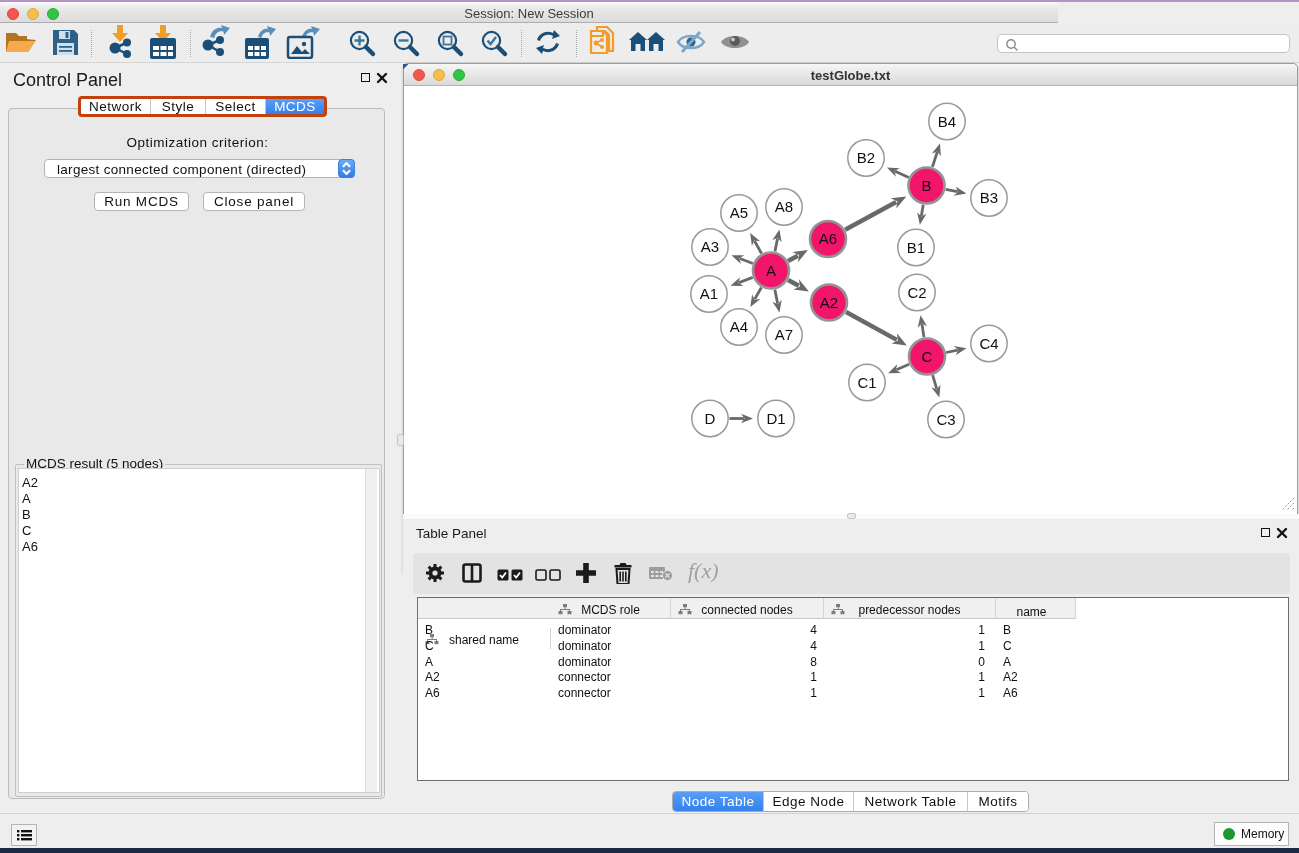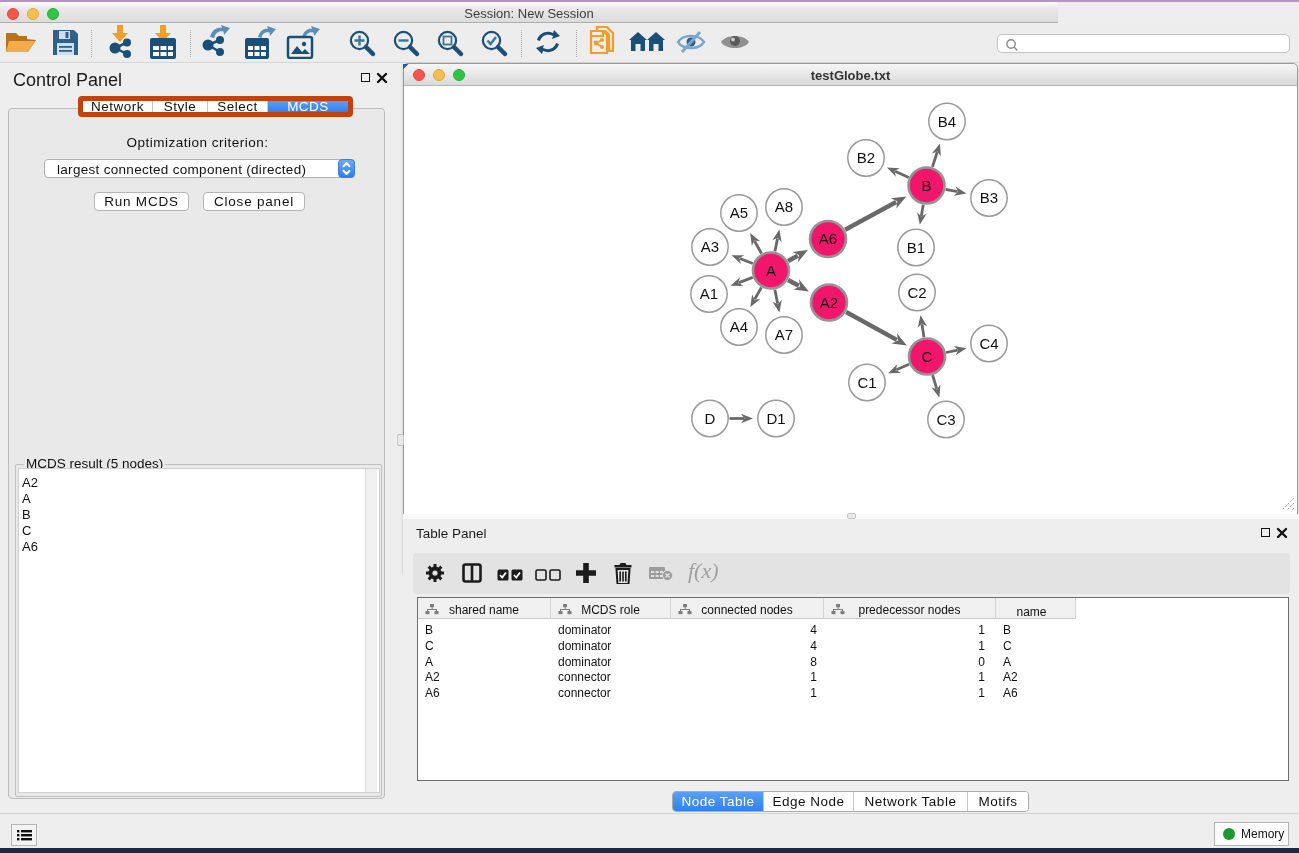--- a/index.html
+++ b/index.html
@@ -16,21 +16,21 @@
   border-bottom:1px solid #d6d6d6; }
 .sep { position:absolute; top:6px; height:27px; width:0;
   border-left:1px dotted #a9a9a9; }
 #searchbox { position:absolute; left:997px; top:10px; width:293px; height:19px;
   background:#fff; border:1px solid #c4c4c4; border-radius:5px; }
 
 #cp { left:0; top:64px; width:403px; height:749px; background:#eeeeee; }
 #cp-title { position:absolute; left:13px; top:6px; font-size:18px; color:#1a1a1a; }
 .flbtn { position:absolute; top:73px; width:9px; height:9px; border:1.5px solid #111; }
 #cp-tabs { position:absolute; left:78px; top:32px; z-index:3; height:21px; display:flex;
-  border:5px solid #c2410c; border-radius:4px; overflow:hidden; background:#701a75;text-decoration:underline; }
+  border:3px solid #c2410c; border-radius:4px; overflow:hidden; background:#701a75; }
 .tab { font-size:13.5px; letter-spacing:0.5px; color:#111; display:flex; align-items:center;
   justify-content:center; border-right:1px solid #c6c6c6; background:#fff; }
 .tab:last-child { border-right:none; }
 .tab.sel { background:linear-gradient(#5a9ef5,#3181ef); color:#fff; }
 #cp-panel { position:absolute; left:8px; top:44px; width:377px; height:691px;
   border:1px solid #bcbcbc; border-radius:4px; background:#e9e9e9; }
 #optlabel { position:absolute; left:0; width:377px; top:26px; text-align:center;
   font-size:13.5px; letter-spacing:0.5px; color:#111; }
 #dropdown { position:absolute; left:35px; top:50px; width:311px; height:19px;
   background:#fff; border:1px solid #b2b2b2; border-radius:4px; }
@@ -224,21 +224,21 @@
 <div class="abs" id="cp">
   <div id="cp-title">Control Panel</div>
   <div class="flbtn" style="left:361px;top:9px;"></div>
   <svg style="position:absolute;left:376px;top:8px" width="12" height="12" viewBox="0 0 12 12">
     <path d="M2 2 L10 10 M10 2 L2 10" stroke="#111" stroke-width="2.4" stroke-linecap="round"></path>
   </svg>
   <div id="cp-tabs">
     <div class="tab" style="width:70px">Network</div>
     <div class="tab" style="width:55px">Style</div>
     <div class="tab" style="width:60px">Select</div>
-    <div class="tab sel" style="width:80px">MCDS</div>
+    <div class="tab sel" style="width:58px">MCDS</div>
   </div>
   <div id="cp-panel">
     <div id="optlabel">Optimization criterion:</div>
     <div id="dropdown">
       <div class="txt">largest connected component (directed)</div>
       <div class="stepper">
         <svg width="15" height="17" viewBox="0 0 15 17">
           <path d="M4.5 6.2 L7.5 3 L10.5 6.2" fill="none" stroke="#fff" stroke-width="2" stroke-linecap="round" stroke-linejoin="round"></path>
           <path d="M4.5 10.8 L7.5 14 L10.5 10.8" fill="none" stroke="#fff" stroke-width="2" stroke-linecap="round" stroke-linejoin="round"></path>
         </svg>
@@ -413,21 +413,21 @@
               <rect x="11" y="10" width="3" height="2"></rect>
             </g>
             <circle cx="18.5" cy="10.5" r="5" fill="#9c9c9c" stroke="#e3e3e3" stroke-width="1"></circle>
             <path d="M16.5 8.5 l4 4 M20.5 8.5 l-4 4" stroke="#e3e3e3" stroke-width="1.4"></path>
           </svg></div>
         <div style="position: absolute; left: 275px; top: 5px; font-family: &quot;Liberation Serif&quot;, serif; font-style: italic; font-size: 22px; color: rgb(160, 160, 160);">f(x)</div>
       </div>
     </div>
   <div id="tp-table">
     <div id="tp-head">
-        <div class="hcell" style="width: 133px;">
+        <div class="hcell" style="width: 133px; margin-top: 30px;">
           <svg width="14" height="12" viewBox="0 0 14 12" style="position:absolute;left:7px;top:6px">
             <g fill="#7d7d7d">
               <rect x="5" y="0" width="4" height="3.2"></rect>
               <rect x="0.5" y="7" width="4" height="3.2"></rect>
               <rect x="9.5" y="7" width="4" height="3.2"></rect>
               <path d="M6.7 3 h0.9 v2 h-0.9 z M2 5 h10 v1 h-10 z M2 5 h1 v2 h-1 z M11 5 h1 v2 h-1 z"></path>
             </g>
           </svg>
           <span>shared name</span>
         </div>

